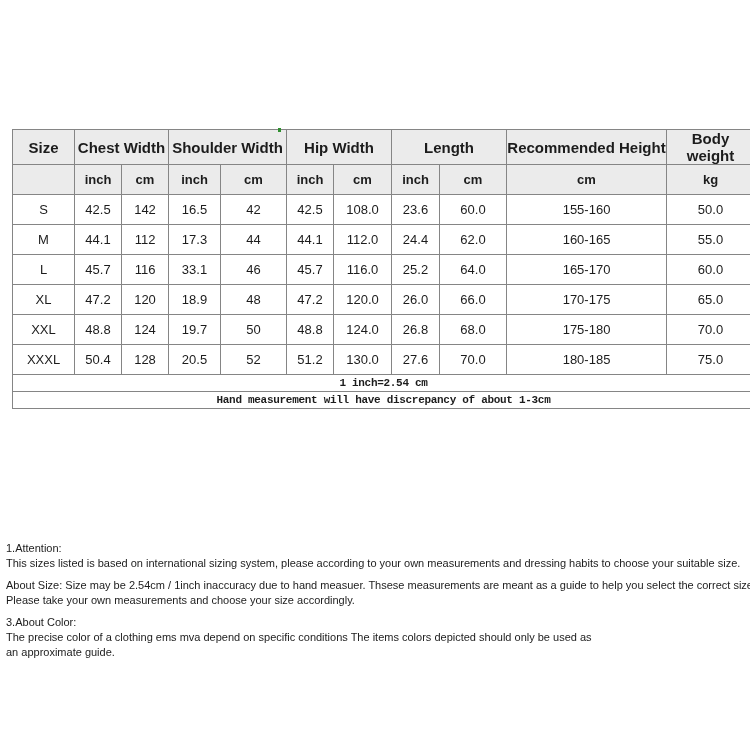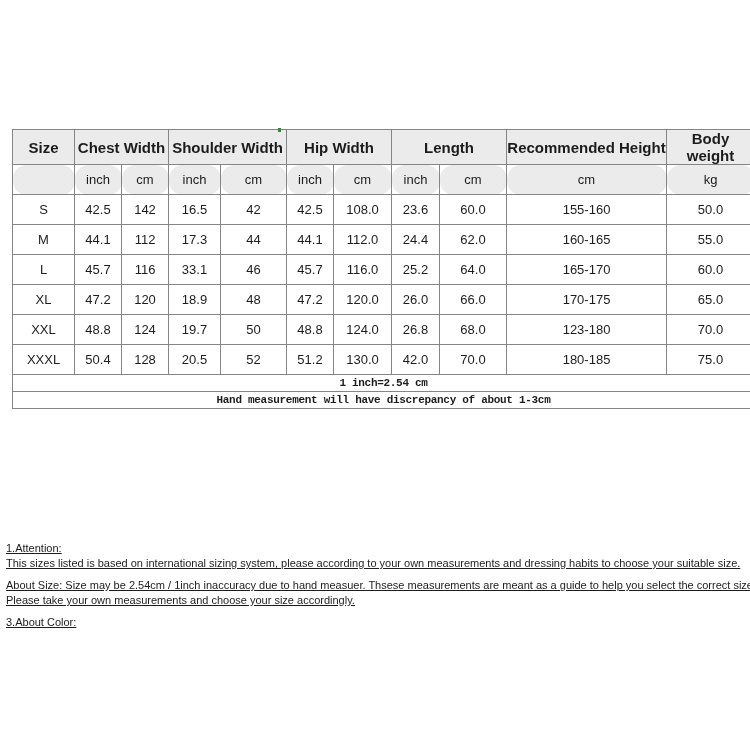--- a/index.html
+++ b/index.html
@@ -10,30 +10,30 @@
   #size-table{
     position:absolute;left:12px;top:129px;width:742px;
     border-collapse:collapse;table-layout:fixed;
   }
   #size-table th,#size-table td{
     border:1px solid #858585;text-align:center;vertical-align:middle;
     color:#1c1c1c;padding:0;overflow:hidden;
   }
   #size-table thead th{background:#ebebeb;}
   #size-table tr.hrow1 th{font-size:15px;font-weight:bold;height:32px;}
-  #size-table tr.hrow2 th{font-size:13px;font-weight:normal;height:29px;border-radius:14px;}
+  #size-table tr.hrow2 th{font-size:13px;font-weight:bold;height:29px;}
   #size-table tbody td{font-size:13px;height:29px;background:#ffffff;}
   #size-table tr.note td{
     font-family:"Liberation Mono","DejaVu Sans Mono",monospace;
     font-weight:bold;font-size:11px;height:16px;letter-spacing:-0.3px;margin-top:8px;
   }
   .green-dot{position:absolute;left:278px;top:128px;width:3px;height:4px;background:#2f8f2f;}
   .notes{
     position:absolute;left:6px;top:541px;width:742px;
-    font-size:11px;line-height:15px;color:#1c1c1c;white-space:nowrap;text-decoration:underline;
+    font-size:11px;line-height:15px;color:#1c1c1c;white-space:nowrap;
   }
   .notes .section{margin:0 0 7px 0;}
   .notes div{white-space:nowrap;}
 </style>
 </head>
 <body>
 
 <table id="size-table">
   <colgroup>
     <col style="width:62px">
@@ -128,32 +128,32 @@
       <tr>
         <td>XXL</td>
         <td>48.8</td>
         <td>124</td>
         <td>19.7</td>
         <td>50</td>
         <td>48.8</td>
         <td>124.0</td>
         <td>26.8</td>
         <td>68.0</td>
-        <td>123-180</td>
+        <td>175-180</td>
         <td>70.0</td>
       </tr>
       <tr>
         <td>XXXL</td>
         <td>50.4</td>
         <td>128</td>
         <td>20.5</td>
         <td>52</td>
         <td>51.2</td>
         <td>130.0</td>
-        <td>42.0</td>
+        <td>27.6</td>
         <td>70.0</td>
         <td>180-185</td>
         <td>75.0</td>
       </tr>
       <tr class="note">
         <td colspan="11">1 inch=2.54 cm</td>
       </tr>
       <tr class="note">
         <td colspan="11">Hand measurement will have discrepancy of about 1-3cm</td>
       </tr>
@@ -166,14 +166,16 @@
   <div class="section">
     <div>1.Attention:</div>
     <div>This sizes listed is based on international sizing system, please according to your own measurements and dressing habits to choose your suitable size.</div>
   </div>
   <div class="section">
     <div>About Size: Size may be 2.54cm / 1inch inaccuracy due to hand measuer. Thsese measurements are meant as a guide to help you select the correct size.</div>
     <div>Please take your own measurements and choose your size accordingly.</div>
   </div>
   <div class="section">
     <div>3.About Color:</div>
+    <div>The precise color of a clothing ems mva depend on specific conditions The items colors depicted should only be used as</div>
+    <div>an approximate guide.</div>
   </div>
 </div>
 
 </body></html>

